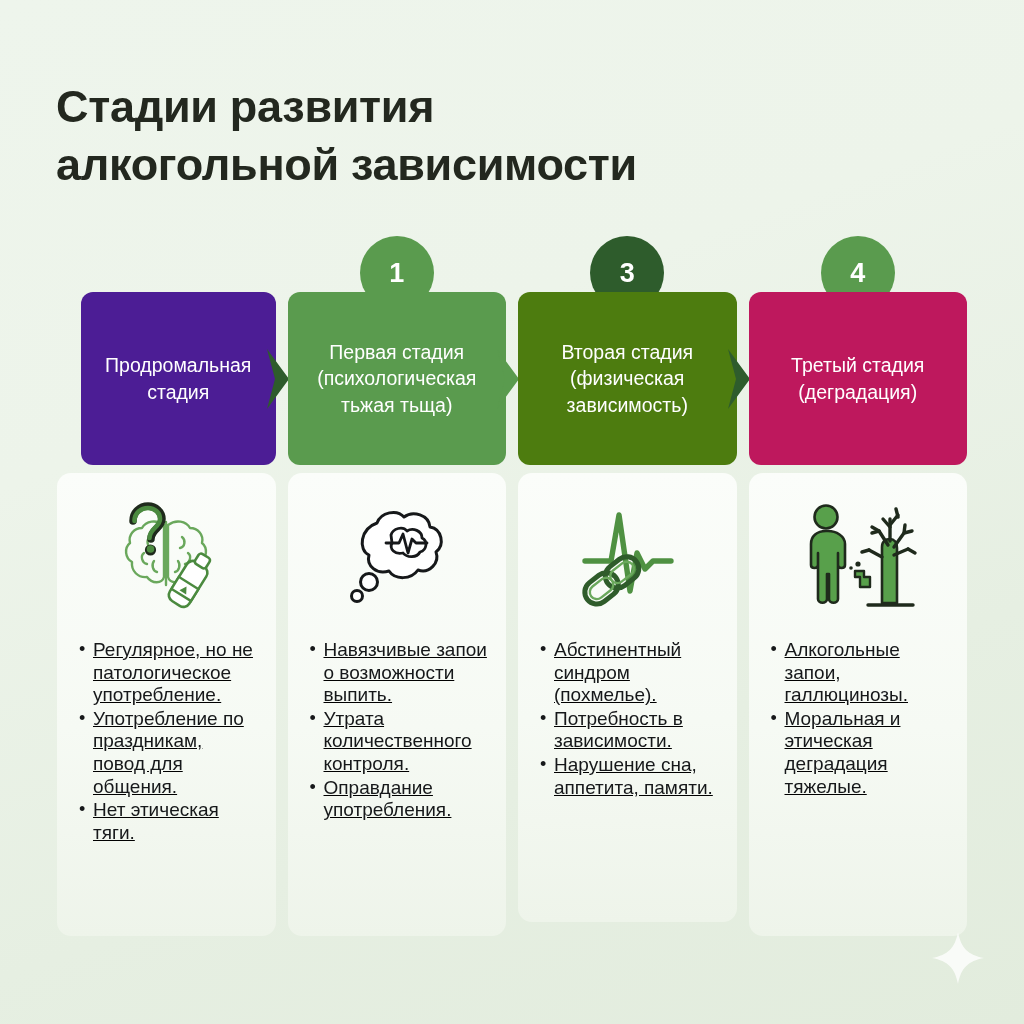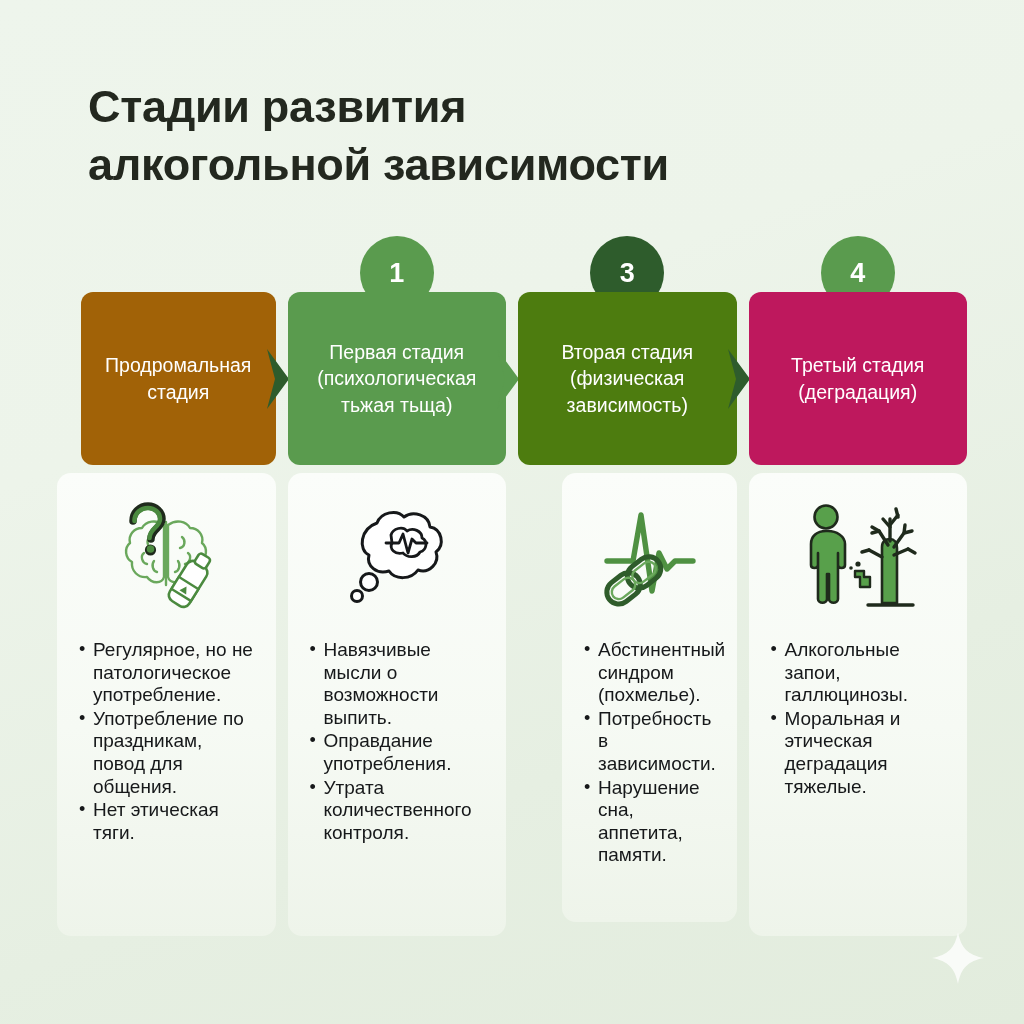--- a/index.html
+++ b/index.html
@@ -24,21 +24,21 @@
     bottom: 38px;
     width: 56px;
     height: 56px;
     pointer-events: none;
   }
   .sparkle svg { display: block; width: 100%; height: 100%; }
 
   
   .page-title {
     position: absolute;
-    left: 88px;
+    left: 56px;
     top: 78px;
     width: 800px;
     font-size: 45px;
     line-height: 1.28;
     font-weight: 700;
     color: #23281f;
     letter-spacing: -0.3px;
   }
   .page-title .line { display: block; }
 
@@ -113,22 +113,23 @@
   .body-panel {
     margin-top: 8px;
     border-radius: 14px;
     background: linear-gradient(180deg, #fbfdfa 0%, #f6faf4 55%, #eef4ea 100%);
     flex: 1 1 auto;
     display: flex;
     flex-direction: column;
     align-items: center;
     padding: 22px 6px 14px;
     overflow: hidden;
-  }
-  .body-panel.short { margin-bottom: 14px; margin-left: 44px; }
+    text-decoration: underline;
+  }
+  .body-panel.short { margin-bottom: 14px; }
 
   .icon-wrap {
     width: 120px;
     height: 118px;
     display: flex;
     align-items: center;
     justify-content: center;
     flex: 0 0 auto;
   }
   .icon-wrap svg { display: block; width: 100%; height: 100%; }
@@ -162,21 +163,21 @@
 
 <h1 class="page-title">
   <span class="line">Стадии развития</span>
   <span class="line">алкогольной зависимости</span>
 </h1>
 
 <div class="board">
 
   <div class="stage">
 
-    <div class="header" style="background: #a16207; margin-left: 24px;">
+    <div class="header" style="background: #4c1d95; margin-left: 24px;">
       <span class="htext">Продромальная стадия</span>
       <span class="chev">
         <svg viewBox="0 0 22 60" aria-hidden="true">
           <polygon points="0,0 22,30 0,60 8,30" fill="#2e5c2c"></polygon>
         </svg>
       </span>
     </div>
     <div class="body-panel">
       <div class="icon-wrap">
         <svg viewBox="0 0 120 118" aria-hidden="true">
@@ -238,23 +239,23 @@
           <circle cx="32" cy="87" r="8.5" fill="#ffffff" stroke="#16181a" stroke-width="3"></circle>
           <circle cx="20" cy="101" r="5.5" fill="#ffffff" stroke="#16181a" stroke-width="3"></circle>
           <g fill="#ffffff" stroke="#16181a" stroke-width="2.8" stroke-linejoin="round">
             <path d="M54 40 C56 33 66 31 70 36 C76 32 85 36 85 43 C91 46 90 55 83 57
                      C80 63 70 63 66 58 C58 60 52 54 55 48 Z"></path>
           </g>
           <polyline points="49,48 62,48 66,39 71,58 75,44 79,48 90,48" fill="none" stroke="#16181a" stroke-width="2.8" stroke-linecap="round" stroke-linejoin="round"></polyline>
         </svg>
       </div>
       <ul class="bullets">
-        <li>Навязчивые мысли о возможности выпить.</li>
+        <li>Навязчивые запои о возможности выпить.</li>
+        <li>Утрата количественного контроля.</li>
         <li>Оправдание употребления.</li>
-        <li>Утрата количественного контроля.</li>
       </ul>
     </div>
   </div>
 
   <div class="stage">
     <div class="badge" style="background: rgb(46, 92, 44);">3</div>
     <div class="header" style="background: #4d7c0f;">
       <span class="htext">Вторая стадия (физическая зависимость)</span>
       <span class="chev">
         <svg viewBox="0 0 22 60" aria-hidden="true">

